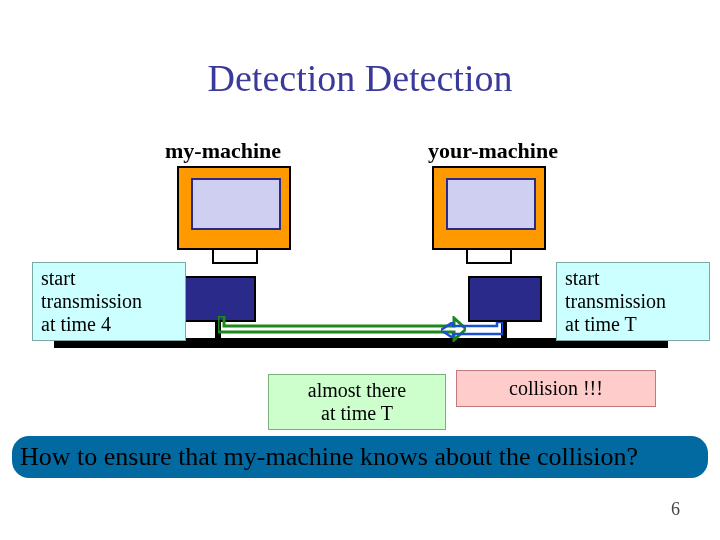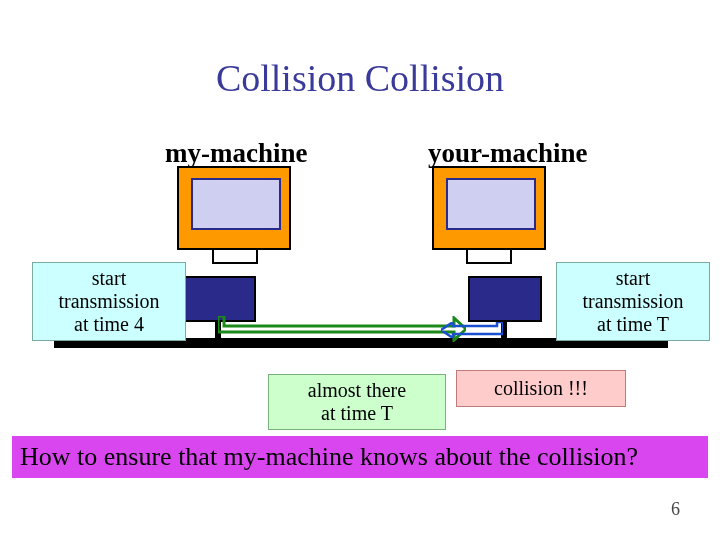--- a/index.html
+++ b/index.html
@@ -19,21 +19,21 @@
   .title {
     position: absolute;
     left: 0; right: 0;
     top: 56px;
     text-align: center;
     font-size: 38px;
     color: #3a3a9a;
   }
   .machine-label {
     position: absolute;
-    font-size: 27px;
+    font-size: 22px;
     font-weight: bold;
   }
   .lbl-my    { left: 165px; top: 138px; }
   .lbl-your  { left: 428px; top: 138px; }
 
   
   .monitor {
     position: absolute;
     width: 110px;
     height: 80px;
@@ -86,21 +86,20 @@
     width: 6px; height: 20px;
     background: #000;
   }
 
   
   .callout {
     position: absolute;
     background: #ccffff;
     border: 1px solid #7aaaa0;
     font-size: 20px;
-    text-align: center;
     padding: 4px 8px;
     line-height: 1.15;
   }
   .c-start-left {
     left: 32px; top: 262px;
     width: 136px;
   }
   .c-start-right {
     left: 556px; top: 262px;
     width: 136px;
@@ -117,30 +116,31 @@
     line-height: 1.15;
   }
   .c-collision {
     position: absolute;
     left: 456px; top: 370px;
     width: 150px;
     background: #ffcccc;
     border: 1px solid #c07a7a;
     font-size: 20px;
     text-align: center;
-    padding: 6px 9px;
+    padding: 6px 24px;
   }
 
   .question {
     position: absolute;
     left: 12px; right: 12px;
     top: 436px;
-    background: #d946ef;
+    background: #0369a1;
     font-size: 26px;
     padding: 6px 8px;
+    border-radius: 17px;
   }
   .pagenum {
     position: absolute;
     right: 40px;
     bottom: 20px;
     font-size: 18px;
     color: #444;
   }
 
   
@@ -160,21 +160,21 @@
     width: 62px;
     height: 16px;
     pointer-events: none;
   }
 </style>
 </head>
 <body>
 
 <div class="slide">
 
-  <div class="title">Collision Collision</div>
+  <div class="title">Detection Detection</div>
 
   <div class="machine-label lbl-my">my-machine</div>
   <div class="machine-label lbl-your">your-machine</div>
 
   <div class="monitor mon-left">
     <div class="screen"></div>
   </div>
   <div class="stand stand-left"></div>
   <div class="cpu cpu-left"></div>
 

